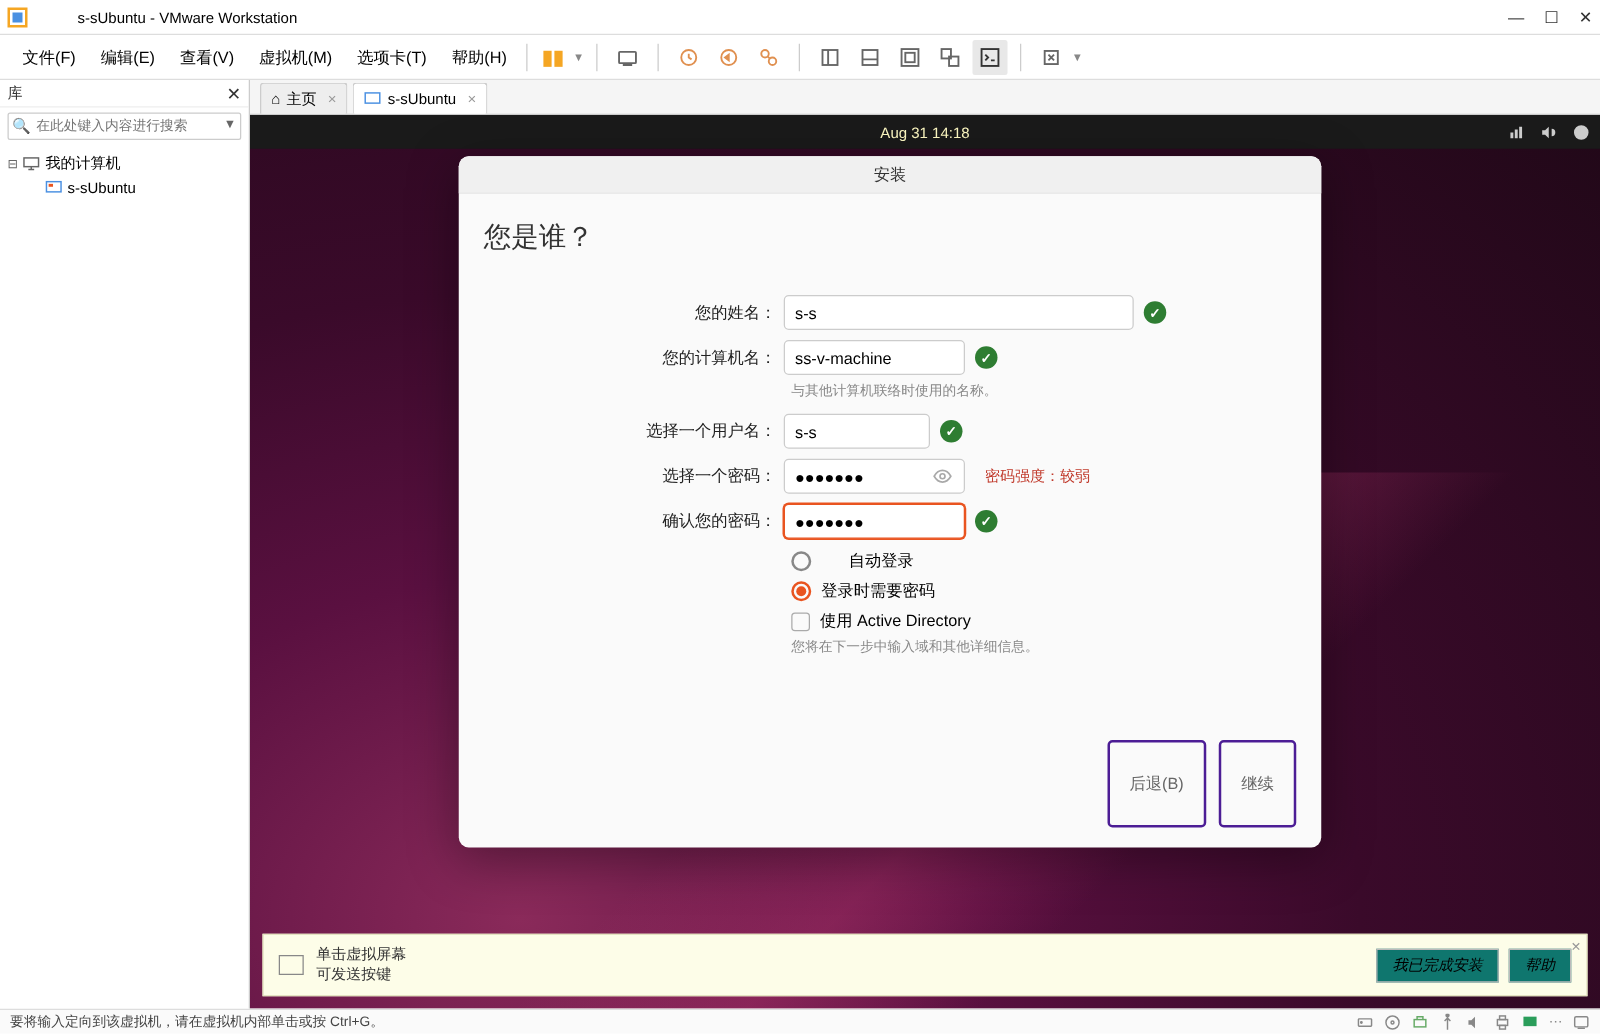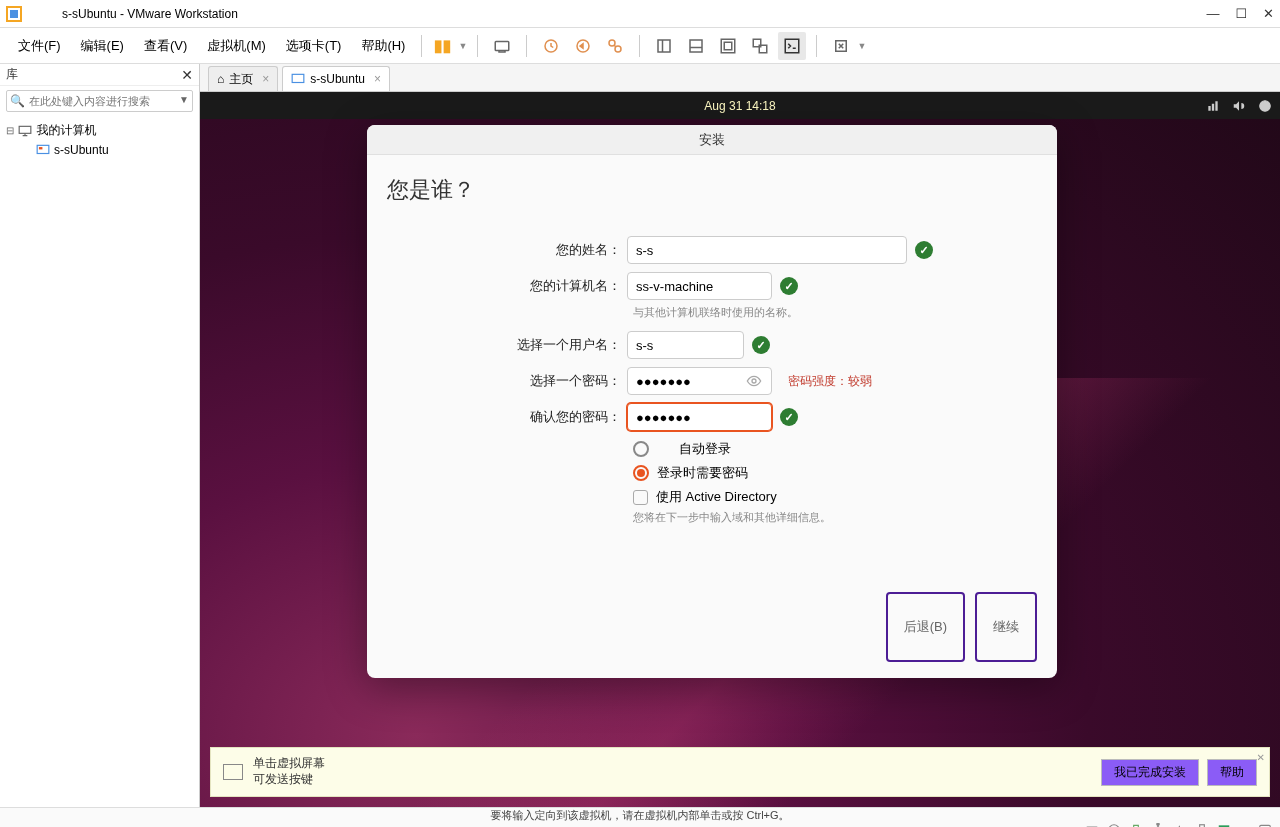--- a/index.html
+++ b/index.html
@@ -78,24 +78,24 @@
 .ibtn { border:2px solid #4c1d95; background:#fafafa; border-radius:4px; padding: 24px 16px; font-size:13px; cursor:pointer; color:#666; }
 .dots { position:absolute; bottom:40px; left:50%; transform:translateX(-50%); display:flex; gap:12px; }
 .dots span { width:9px; height:9px; border-radius:50%; background:#e95420; }
 
 
 .infobar { position:absolute; left:0; right:0; bottom:0; height: 50px; background:#fdfde8; border-top:1px solid #e6e6b8; display:flex; align-items:center; padding: 0 12px; font-size:12px; margin: 10px; border:1px solid #e4e4c0; }
 .infobar .msgicon { width:20px; height:16px; border:1px solid #888; margin-right: 10px; }
 .infobar .msgtext { margin-right: 10px; color:#333; line-height:1.3; }
 .infobar .msgbtns { margin-left:auto; display:flex; gap:8px; }
 .infobar .close-x { position:absolute; top:4px; right:4px; font-size:10px; color:#999; cursor:pointer; }
-.mbtn { border:1px solid #bbb; background:#8b5cf6; padding: 4px 12px; font-size:12px; cursor:pointer; }
-
-
-.statusbar { position:absolute; bottom:0; left:0; right:0; height:20px; display:flex; align-items:center; font-size:11px; color:#444; border-top:1px solid #ddd; background:#fafafa; padding: 0 8px; flex-direction: column; }
+.mbtn { border:1px solid #bbb; background:#0f766e; padding: 4px 12px; font-size:12px; cursor:pointer;font-style:italic; }
+
+
+.statusbar { position:absolute; bottom:0; left:0; right:0; height:20px; display:flex; align-items:center; font-size:11px; color:#444; border-top:1px solid #ddd; background:#fafafa; padding: 0 8px; }
 .statusbar .sicons { margin-left:auto; display:flex; gap:8px; align-items:center; }
 .sicons svg { width:14px; height:14px; }
 </style>
 </head>
 <body>
 
 <div class="titlebar">
   <div class="appicon"></div>
   <span>s-sUbuntu - VMware Workstation</span>
   <div class="wincontrols">

